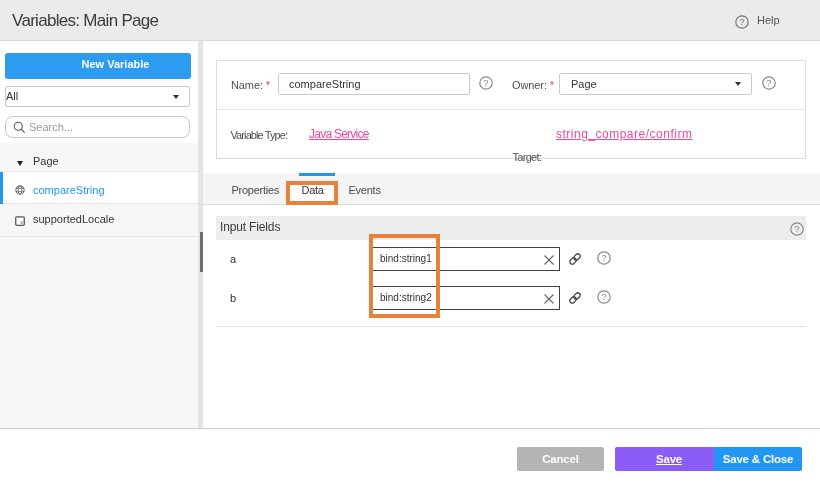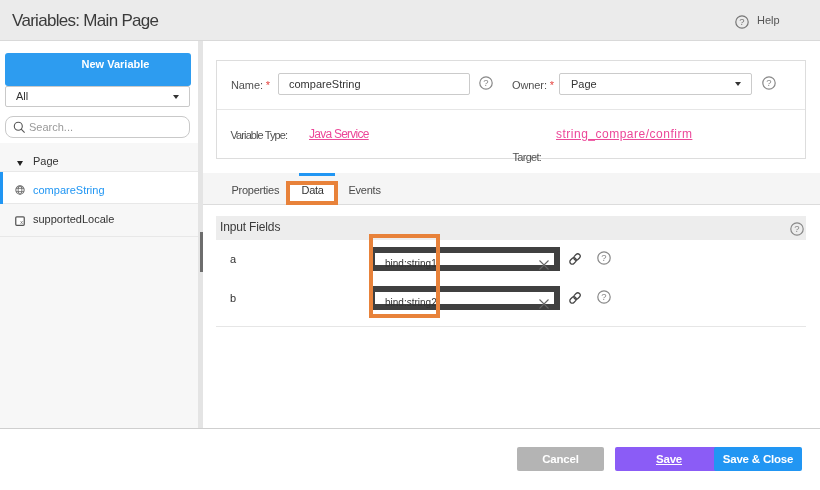--- a/index.html
+++ b/index.html
@@ -4,39 +4,39 @@
 <style>
   * { margin:0; padding:0; box-sizing:border-box; }
   html,body { width:820px; height:490px; background:#fff; font-family:"Liberation Sans", sans-serif; overflow:hidden; }
   .abs { position:absolute; }
   body { position:relative; }
   #header { left:0; top:0; width:820px; height:41px; background:#ebebeb; border-bottom:1px solid #d9d9d9; }
   #title { left:12px; top:12px; font-size:17px; letter-spacing:-0.7px; color:#3b3b3b; line-height:1; }
   #helptxt { left:757px; top:14.5px; font-size:11px; color:#555; line-height:1; }
   #gutter { left:198px; top:41px; width:5px; height:388px; background:#e4e4e4; }
   #thumb { left:200px; top:232px; width:2.5px; height:40px; background:#6d6d6d; }
-  #newvar { left:5px; top:53px; width:186px; height:33px; background:#2d9cf0; border-radius:3px; color:#fff; font-size:11px; font-weight:bold; text-align:center; line-height:22px;padding-left:35px; }
-  #allsel { left:5px; top:86px; width:185px; height:21px; background:#fff; border:1px solid #c9c9c9; border-radius:2px; font-size:11px; color:#333; line-height:19px; padding-left:10px; }
+  #newvar { left:5px; top:53px; width:186px; height:26px; background:#2d9cf0; border-radius:3px; color:#fff; font-size:11px; font-weight:bold; text-align:center; line-height:22px;padding-left:35px; }
+  #allsel { left:5px; top:86px; width:185px; height:21px; background:#fff; border:1px solid #c9c9c9; border-radius:2px; font-size:11px; color:#333; line-height:19px; }
   #allsel .caret { position:absolute; right:10px; top:8px; width:0; height:0; border-left:3.5px solid transparent; border-right:3.5px solid transparent; border-top:4.5px solid #333; }
   #search { left:5px; top:116px; width:185px; height:22px; background:#fff; border:1px solid #c9c9c9; border-radius:8px; font-size:11px; color:#999; line-height:20px; padding-left:23px; }
   #tree { left:0px; top:143px; width:198px; height:286px; background:#f7f7f7; }
   .tlabel { position:absolute; left:33px; font-size:11px; line-height:1; }
   .flabel { position:absolute; font-size:11px; color:#505050; letter-spacing:-0.1px; line-height:1; }
   .fvalue { position:absolute; font-size:12px; color:#ec4899; line-height:1;text-decoration:underline; }
   .red { color:#e5433e; letter-spacing:0; }
   #formpanel { left:216px; top:60px; width:590px; height:99px; border:1px solid #ddd; background:#fff; }
   .inbox { position:absolute; border:1px solid #cbcbcb; border-radius:2px; background:#fff; font-size:11px; color:#333; }
   #tabbar { left:203px; top:173px; width:617px; height:32px; background:#f5f5f5; border-bottom:1px solid #dcdcdc; }
   .tab { position:absolute; top:184.5px; font-size:11px; letter-spacing:-0.25px; color:#4a4a4a; line-height:1; }
   #dataind { left:299px; top:173px; width:36px; height:2.5px; background:#2196f3; }
   .orange { position:absolute; border:4px solid #e8823a; }
   #ifheader { left:216px; top:216px; width:590px; height:24px; background:#ededed; }
   #iftext { left:220px; top:220.5px; font-size:12px; letter-spacing:-0.15px; color:#3a3a3a; line-height:1; }
   .rowlabel { position:absolute; left:230px; font-size:11px; color:#333; line-height:1; }
-  .bindbox { position:absolute; left:369px; width:191px; height:24px; border:6px solid #404040; background:#fff; font-size:10px; color:#333; line-height:22px; padding-left:10px; }
+  .bindbox { position:absolute; left:369px; width:191px; height:24px; border:1px solid #404040; background:#fff; font-size:10px; color:#333; line-height:22px; padding-left:10px; }
   #rowsep { left:216px; top:326px; width:590px; height:1px; background:#e6e6e6; }
   #bottomline { left:0; top:428px; width:820px; height:1px; background:#cfcfcf; }
   .btn { position:absolute; top:447px; height:24px; border-radius:2px; color:#fff; font-size:11.5px; font-weight:bold; letter-spacing:-0.2px; text-align:center; line-height:24px; }
 </style>
 </head>
 <body>
   <div class="abs" id="header"></div>
   <div class="abs" id="title">Variables: Main Page</div>
   <svg class="abs" style="left:735px;top:15px" width="14" height="14" viewBox="0 0 14 14">
     <circle cx="7" cy="7" r="6.2" fill="none" stroke="#767676" stroke-width="1.2"></circle>

